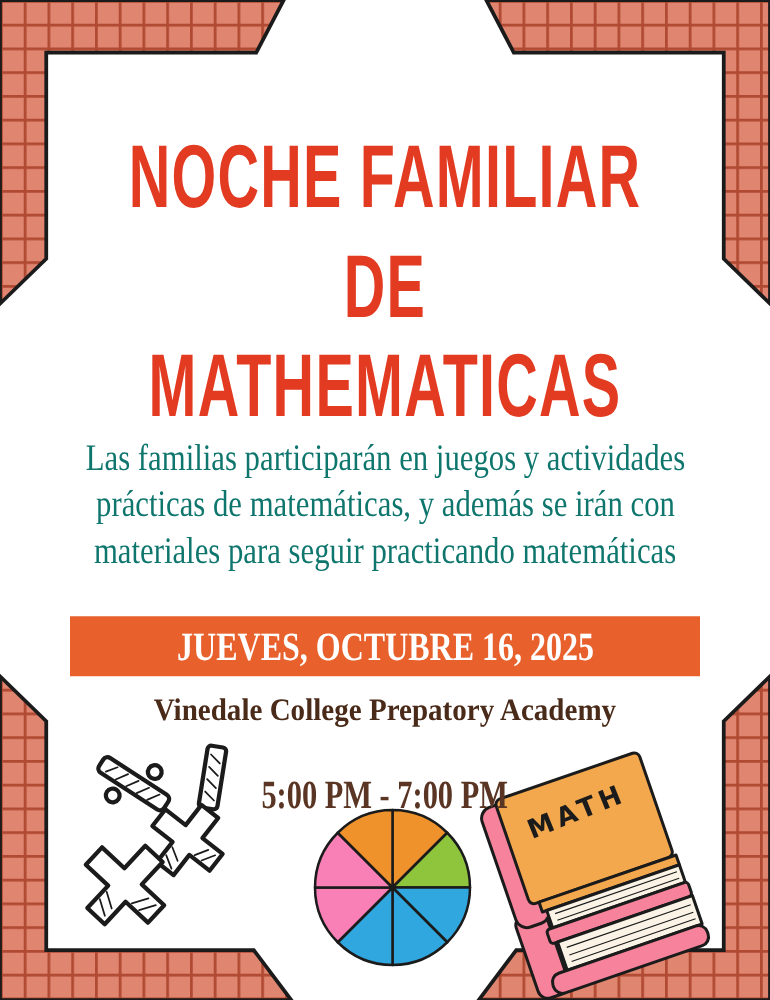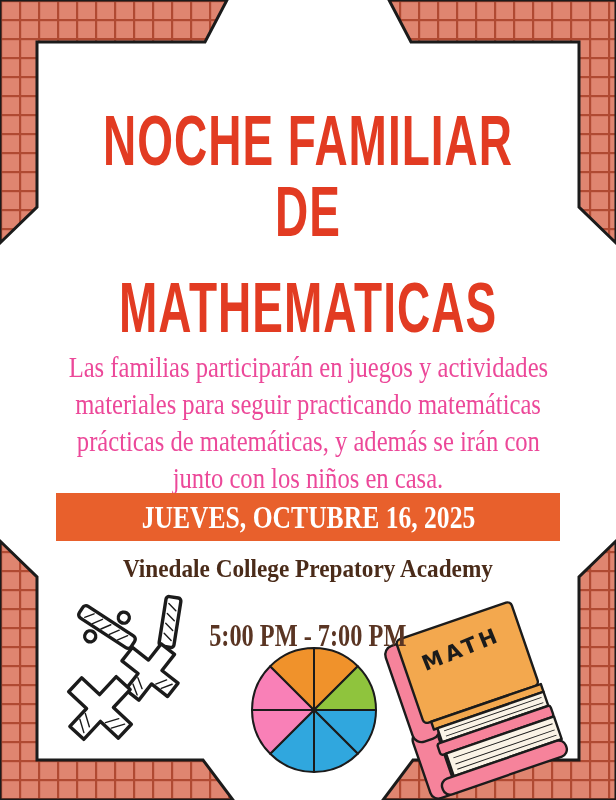--- a/index.html
+++ b/index.html
@@ -7,21 +7,21 @@
     position:relative;width:616px;height:800px;background:#ffffff;
     overflow:hidden;font-family:"Liberation Serif",serif;
   }
   .bg-art{position:absolute;left:0;top:0;z-index:0;}
   .txt{position:absolute;left:0;right:0;text-align:center;z-index:2;white-space:nowrap;margin-top:38px;}
   .title-line{
     font-family:"Liberation Sans",sans-serif;font-weight:700;
     color:#E23B22;font-size:46px;line-height:46px;letter-spacing:1px;
   }
   .title-line span{display:inline-block;transform:scaleY(1.55);transform-origin:center top;}
-  .body-copy{top:310px;color:#ec4899;font-size:30px;line-height:37px;text-align:center;}
+  .body-copy{top:310px;color:#0f766e;font-size:30px;line-height:37px;text-align:center;}
   .body-copy .ln span{display:inline-block;transform:scaleX(0.82);transform-origin:center top;}
   .banner-wrap{top:455px;}
   .banner{
     display:inline-block;width:504px;height:48px;line-height:48px;
     background:#E8602C;color:#ffffff;font-weight:700;font-size:32px;
   }
   .banner span{display:inline-block;transform:scaleX(0.80);transform-origin:center center;}
   .venue{top:511px;color:#4A2B19;font-weight:700;font-size:25px;line-height:39px;}
   .venue .ln span{display:inline-block;transform:scaleX(0.93);transform-origin:center top;}
   .time{top:576px;color:#5A3523;font-weight:700;font-size:32px;line-height:42px;}
@@ -92,28 +92,27 @@
       <g>
         <rect x="-50" y="72" width="124" height="26" fill="#FAF3E6"></rect>
         <path d="M -44,79 L 70,79 M -44,86 L 70,86 M -44,92 L 70,92" stroke-width="1" fill="none"></path>
       </g>
       <rect x="-66" y="98" width="142" height="18" rx="8" fill="#F6839B"></rect>
       <text x="4" y="-22" text-anchor="middle" transform="rotate(-3)" font-family="DejaVu Sans, sans-serif" font-size="23" font-weight="bold" letter-spacing="4" fill="#1B1B1B" stroke="none">MATH</text>
     </g>
   </svg>
 
   <div class="txt title-line" style="top:67px"><span>NOCHE FAMILIAR</span></div>
-  <div class="txt title-line" style="top:138px"><span>DE</span></div>
+  <div class="txt title-line" style="top:155px"><span>DE</span></div>
   <div class="txt title-line" style="top:234px"><span>MATHEMATICAS</span></div>
 
   <div class="txt body-copy">
     <div class="ln"><span>Las familias participarán en juegos y actividades</span></div>
+    <div class="ln"><span>prácticas de matemáticas, y además se irán con</span></div>
     <div class="ln"><span>materiales para seguir practicando matemáticas</span></div>
-    <div class="ln"><span>prácticas de matemáticas, y además se irán con</span></div>
-    <div class="ln"><span>junto con los niños en casa.</span></div>
   </div>
 
   <div class="txt banner-wrap">
     <div class="banner">
       <span>JUEVES, OCTUBRE 16, 2025</span>
     </div>
   </div>
 
   <div class="txt venue">
     <div class="ln"><span>Vinedale College Prepatory Academy</span></div>

